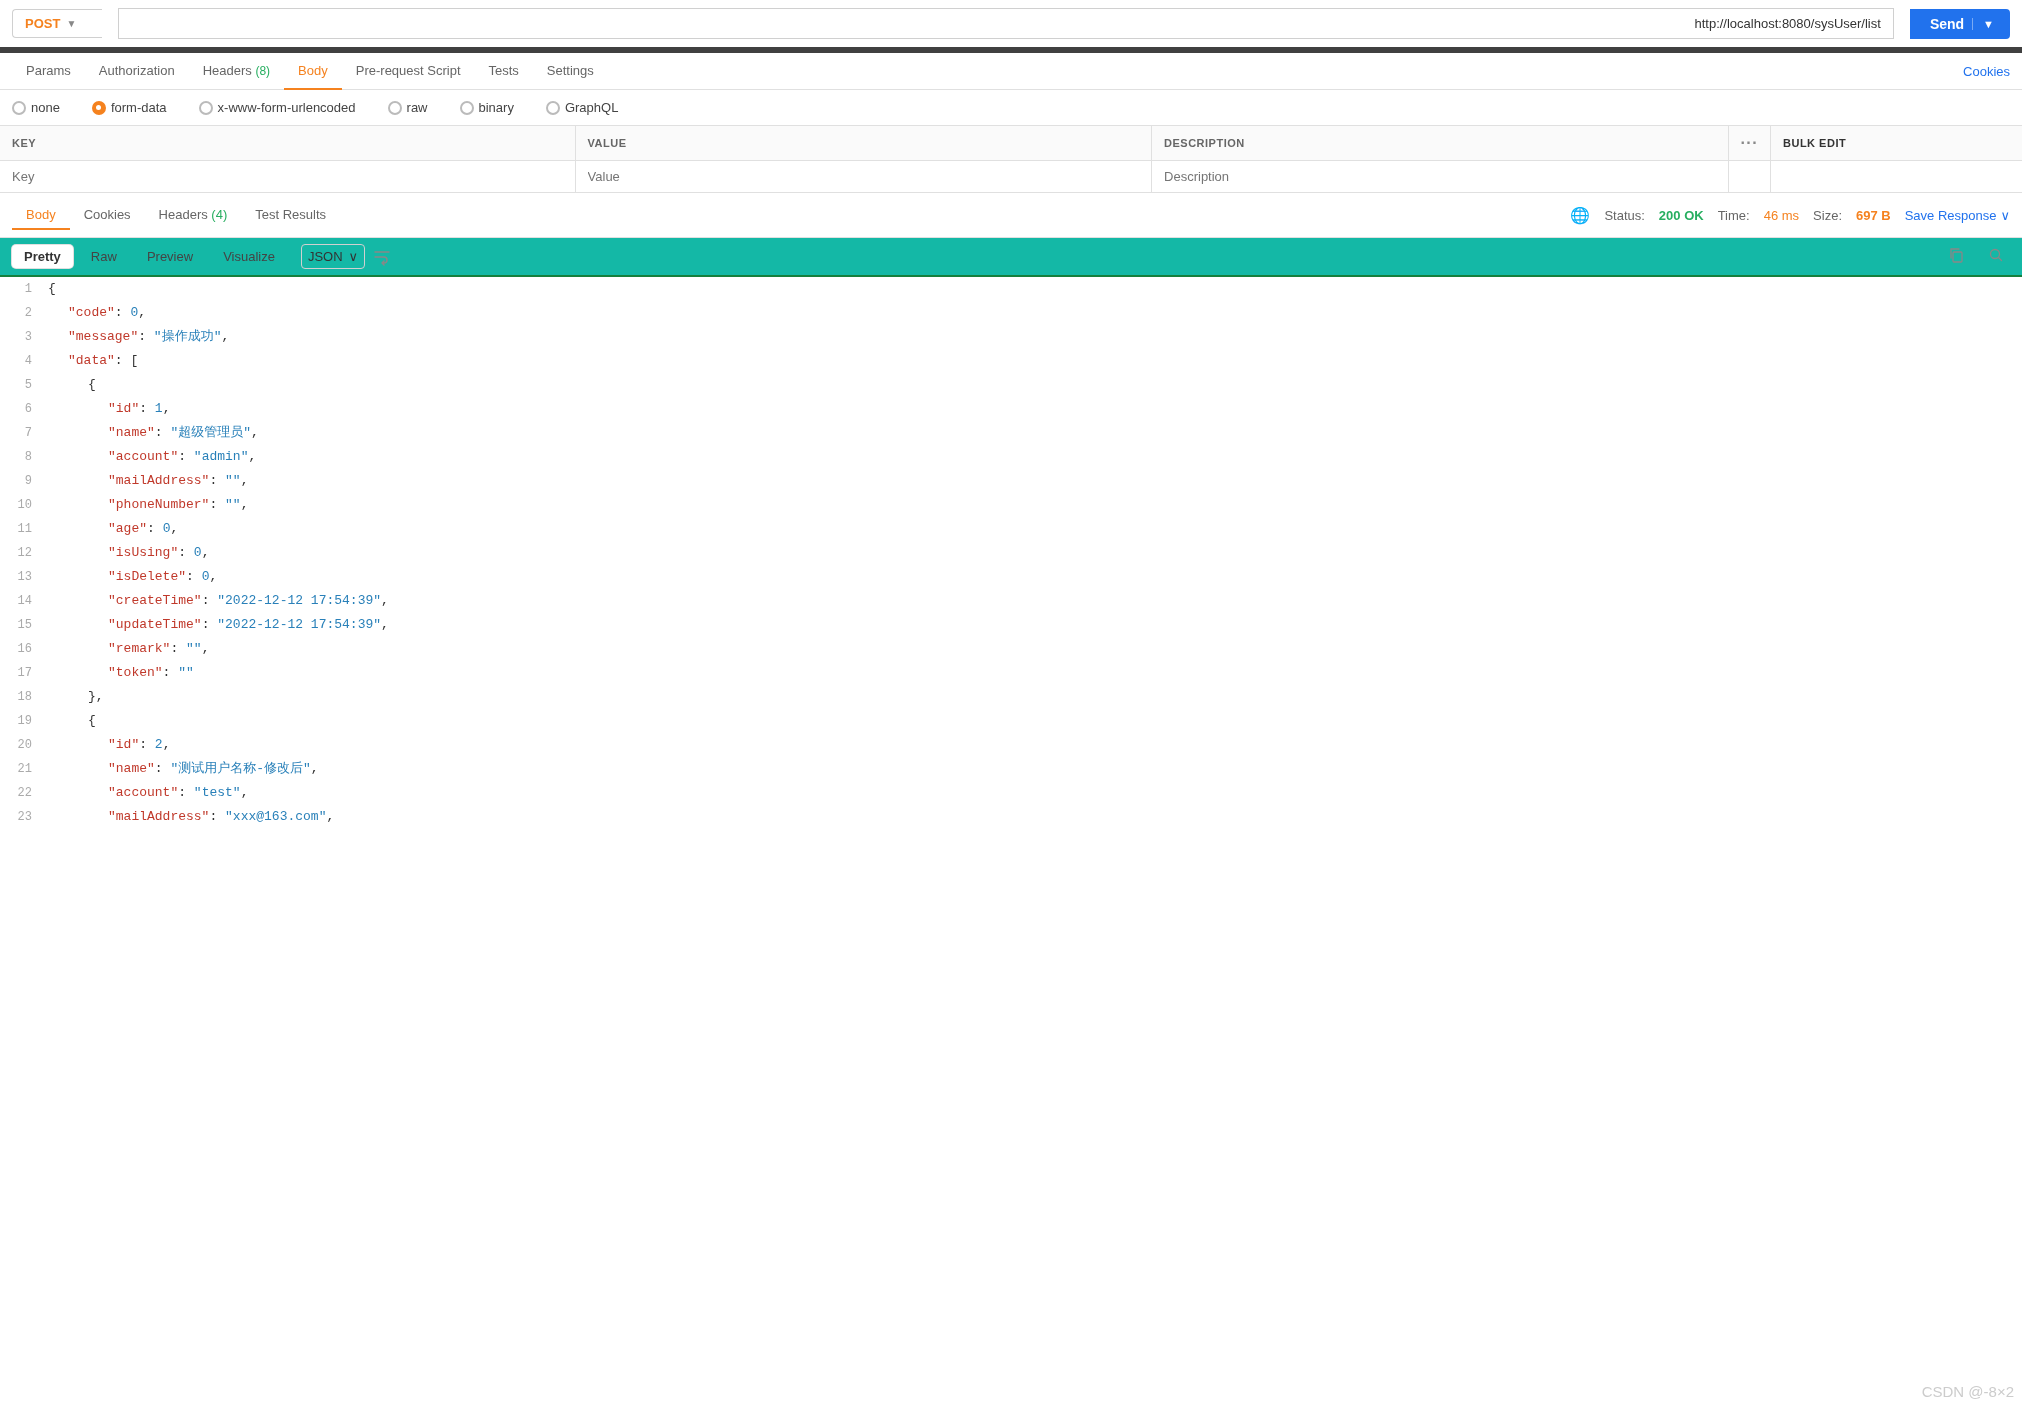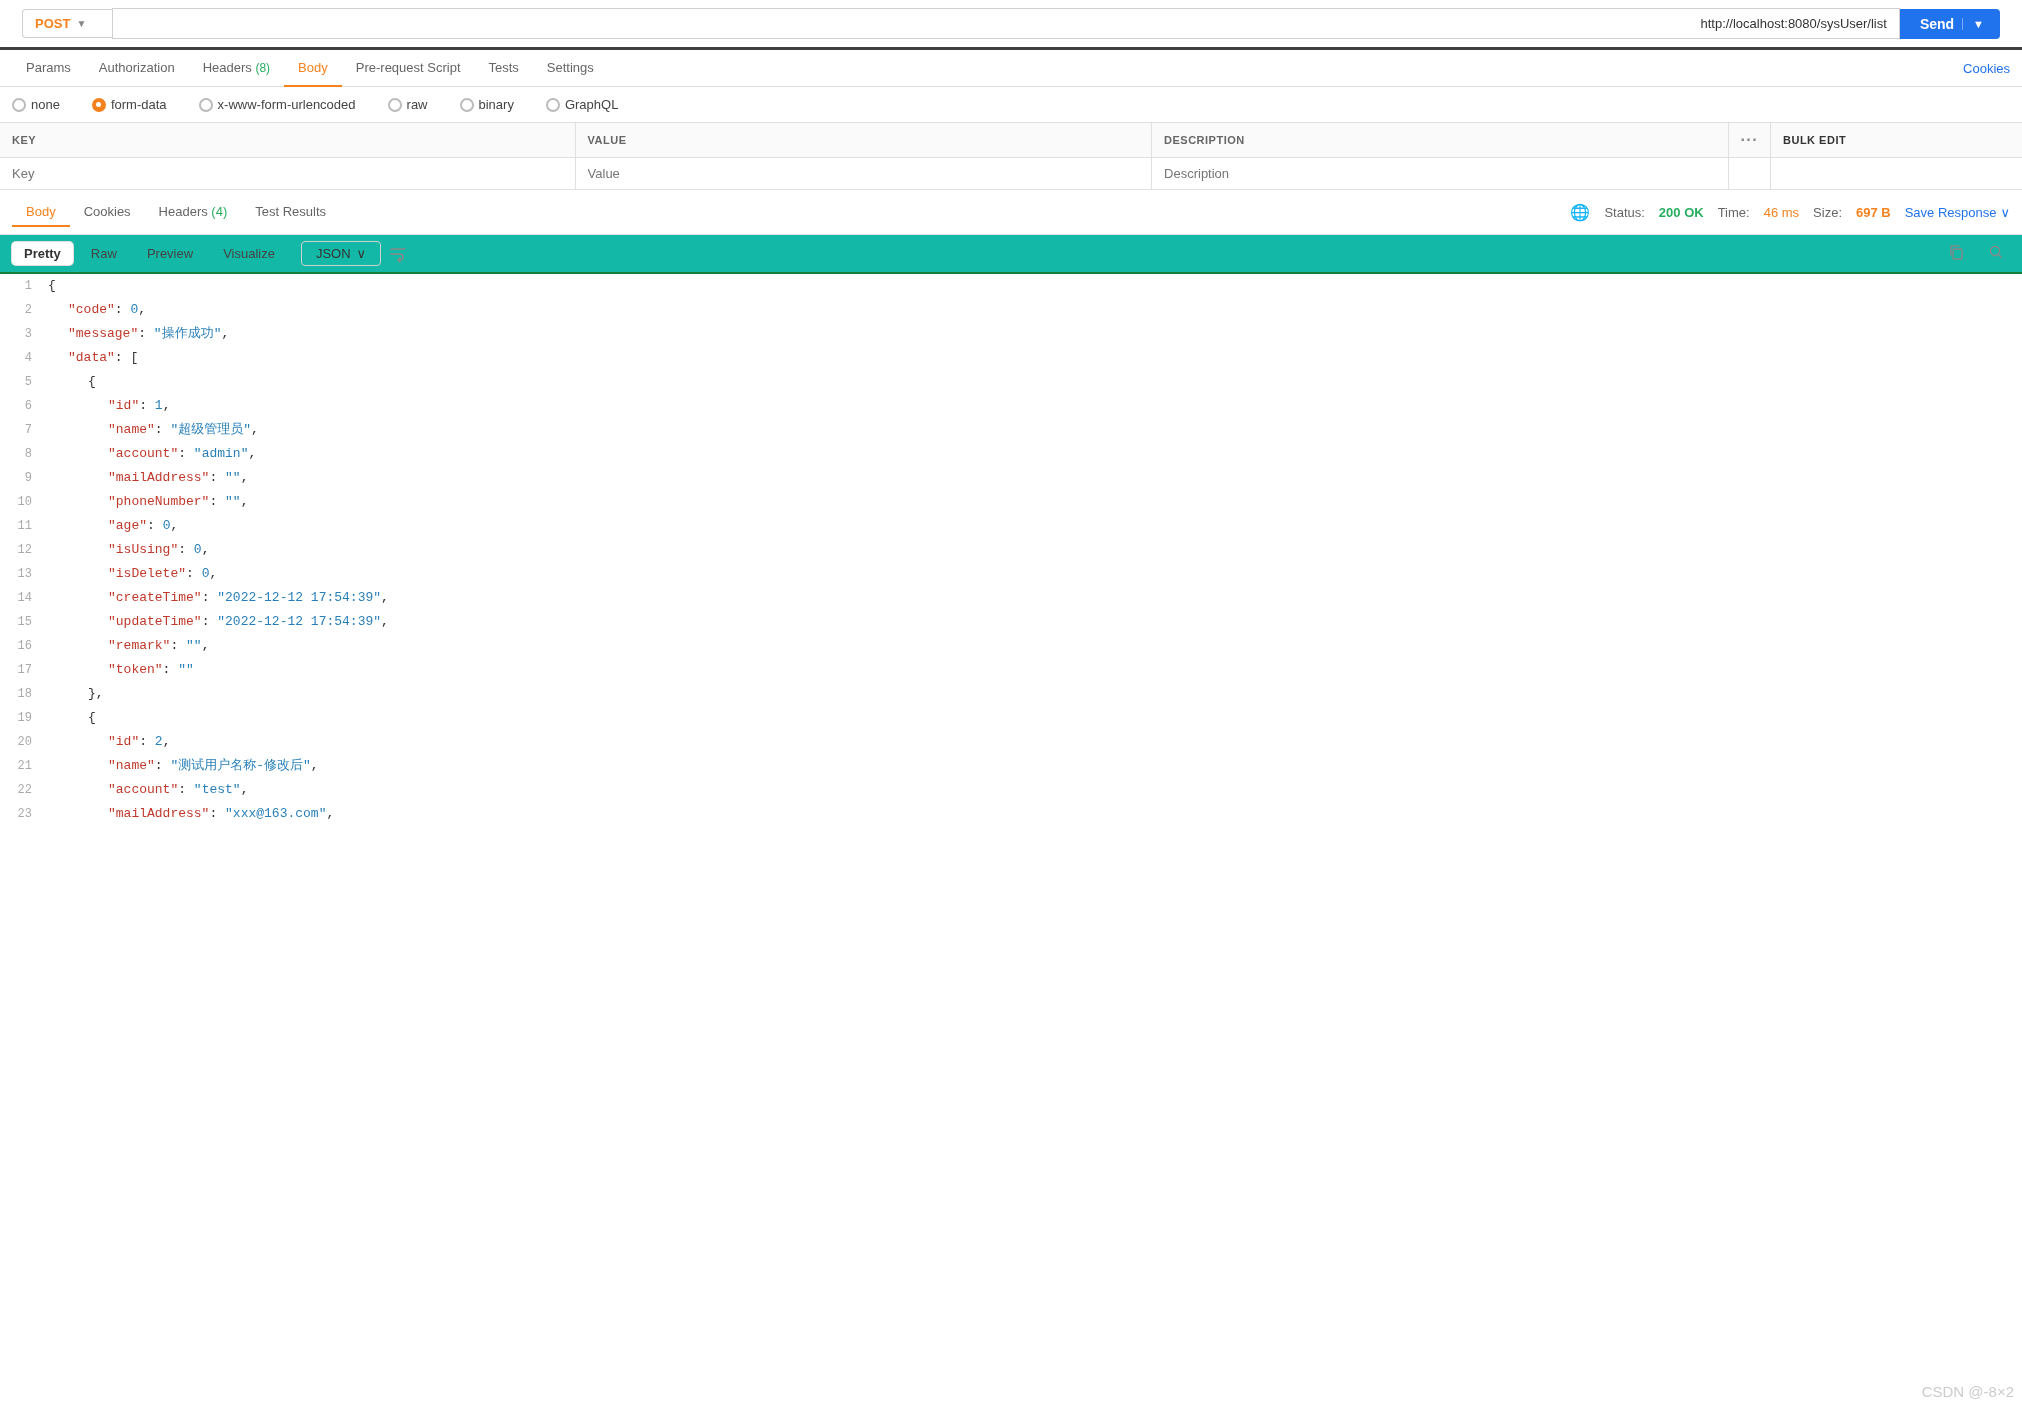--- a/index.html
+++ b/index.html
@@ -7,23 +7,23 @@
       font-family: -apple-system, BlinkMacSystemFont, 'Segoe UI', sans-serif;
       font-size: 13px;
       background: #fff;
       color: #333;
     }
 
     
     .url-bar {
       display: flex;
       align-items: center;
-      padding: 8px 22px;
-      border-bottom: 3px solid #404040;
-      gap: 0;
+      padding: 8px 12px;
+      border-bottom: 6px solid #404040;
+      gap: 16px;
       background: #fff;
     }
     .method-select {
       display: flex;
       align-items: center;
       border: 1px solid #d0d0d0;
       border-right: none;
       padding: 6px 12px;
       border-radius: 4px 0 0 4px;
       font-weight: 600;
@@ -243,21 +243,21 @@
     }
     .view-btn.active {
       background: #fff;
       color: #333;
       font-weight: 600;
       box-shadow: 0 0 0 1px #e0e0e0;
     }
     .format-select {
       display: flex;
       border: 1px solid #d0d0d0;
-      padding: 4px 14px;
+      padding: 4px 6px;
       border-radius: 4px;
       cursor: pointer;
       gap: 6px;
       font-size: 13px;
       color: #333;
       margin-left: 8px;
     }
     .wrap-icon {
       width: 22px;
       height: 22px;

